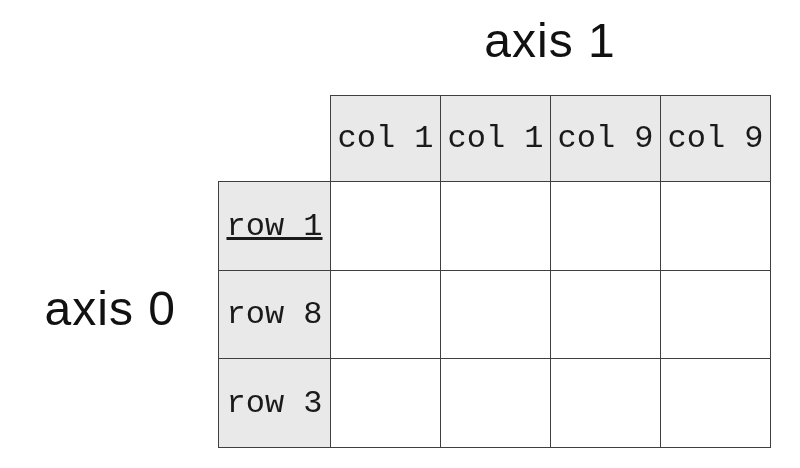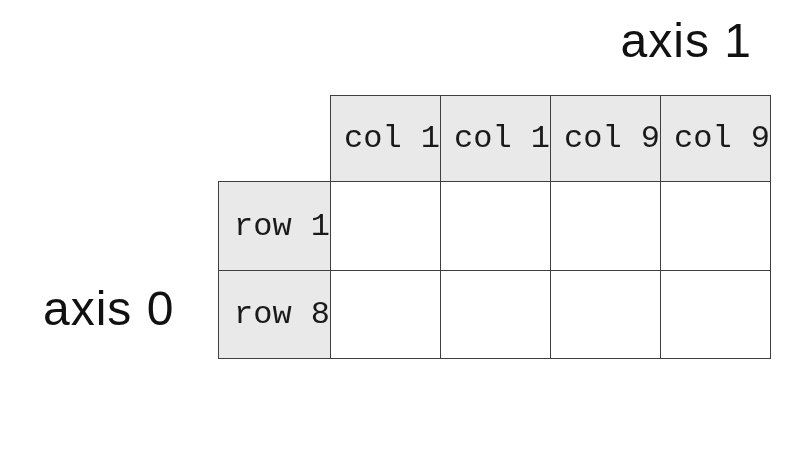--- a/index.html
+++ b/index.html
@@ -13,54 +13,53 @@
     font-family: "Liberation Sans", sans-serif;
   }
   .axis-label {
     position: absolute;
     font-size: 48px;
     line-height: 55px;
     letter-spacing: 1px;
     color: var(--axis-text, #111111);
     white-space: nowrap;
   }
-  .axis1 { left: 312px; top: 13px; width: 440px; text-align: right; }
-  .axis0 { left: 43px;  top: 281px; width: 160px; text-align: left; }
+  .axis1 { left: 330px; top: 13px; width: 440px; text-align: center; }
+  .axis0 { left: 16px;  top: 281px; width: 160px; text-align: right; }
 
   #grid {
     position: absolute;
     left: 218px;
     top: 95px;
     border-collapse: collapse;
     table-layout: fixed;
   }
   #grid th, #grid td {
     border: 1px solid var(--border, #3f3f3f);
     padding: 0;
     font-weight: normal;
     vertical-align: middle;
-    text-align: right;
   }
   .colhead, .rowhead {
     background: var(--header-bg, #e9e9e9);
     font-family: "Liberation Mono", monospace;
     font-size: 32px;
     color: var(--text, #1a1a1a);
     text-align: center;
     white-space: pre;
   }
   .spacer {
     border: none !important;
     background: transparent;
     width: 112px;
   }
   .rowhead { width: 112px; }
   .colhead { width: 110px; height: 86px; }
   .cell    { background: #ffffff; width: 110px; }
-  #grid tr:nth-child(2) th, #grid tr:nth-child(2) td { height: 89px; }
+  #grid tr:nth-child(2) th, #grid tr:nth-child(2) td { height: 89px; text-decoration: underline; }
   #grid tr:nth-child(3) th, #grid tr:nth-child(3) td { height: 88px; }
   #grid tr:nth-child(4) th, #grid tr:nth-child(4) td { height: 89px; }
 </style>
 </head>
 <body>
 
 <div id="canvas">
 
   <div class="axis-label axis1">axis 1</div>
 
@@ -82,16 +81,23 @@
         <td class="cell"></td>
         <td class="cell"></td>
       </tr>
       <tr>
         <th class="rowhead">row 8</th>
         <td class="cell"></td>
         <td class="cell"></td>
         <td class="cell"></td>
         <td class="cell"></td>
       </tr>
+      <tr>
+        <th class="rowhead">row 3</th>
+        <td class="cell"></td>
+        <td class="cell"></td>
+        <td class="cell"></td>
+        <td class="cell"></td>
+      </tr>
     </tbody>
   </table>
 
 </div>
 
 </body></html>

